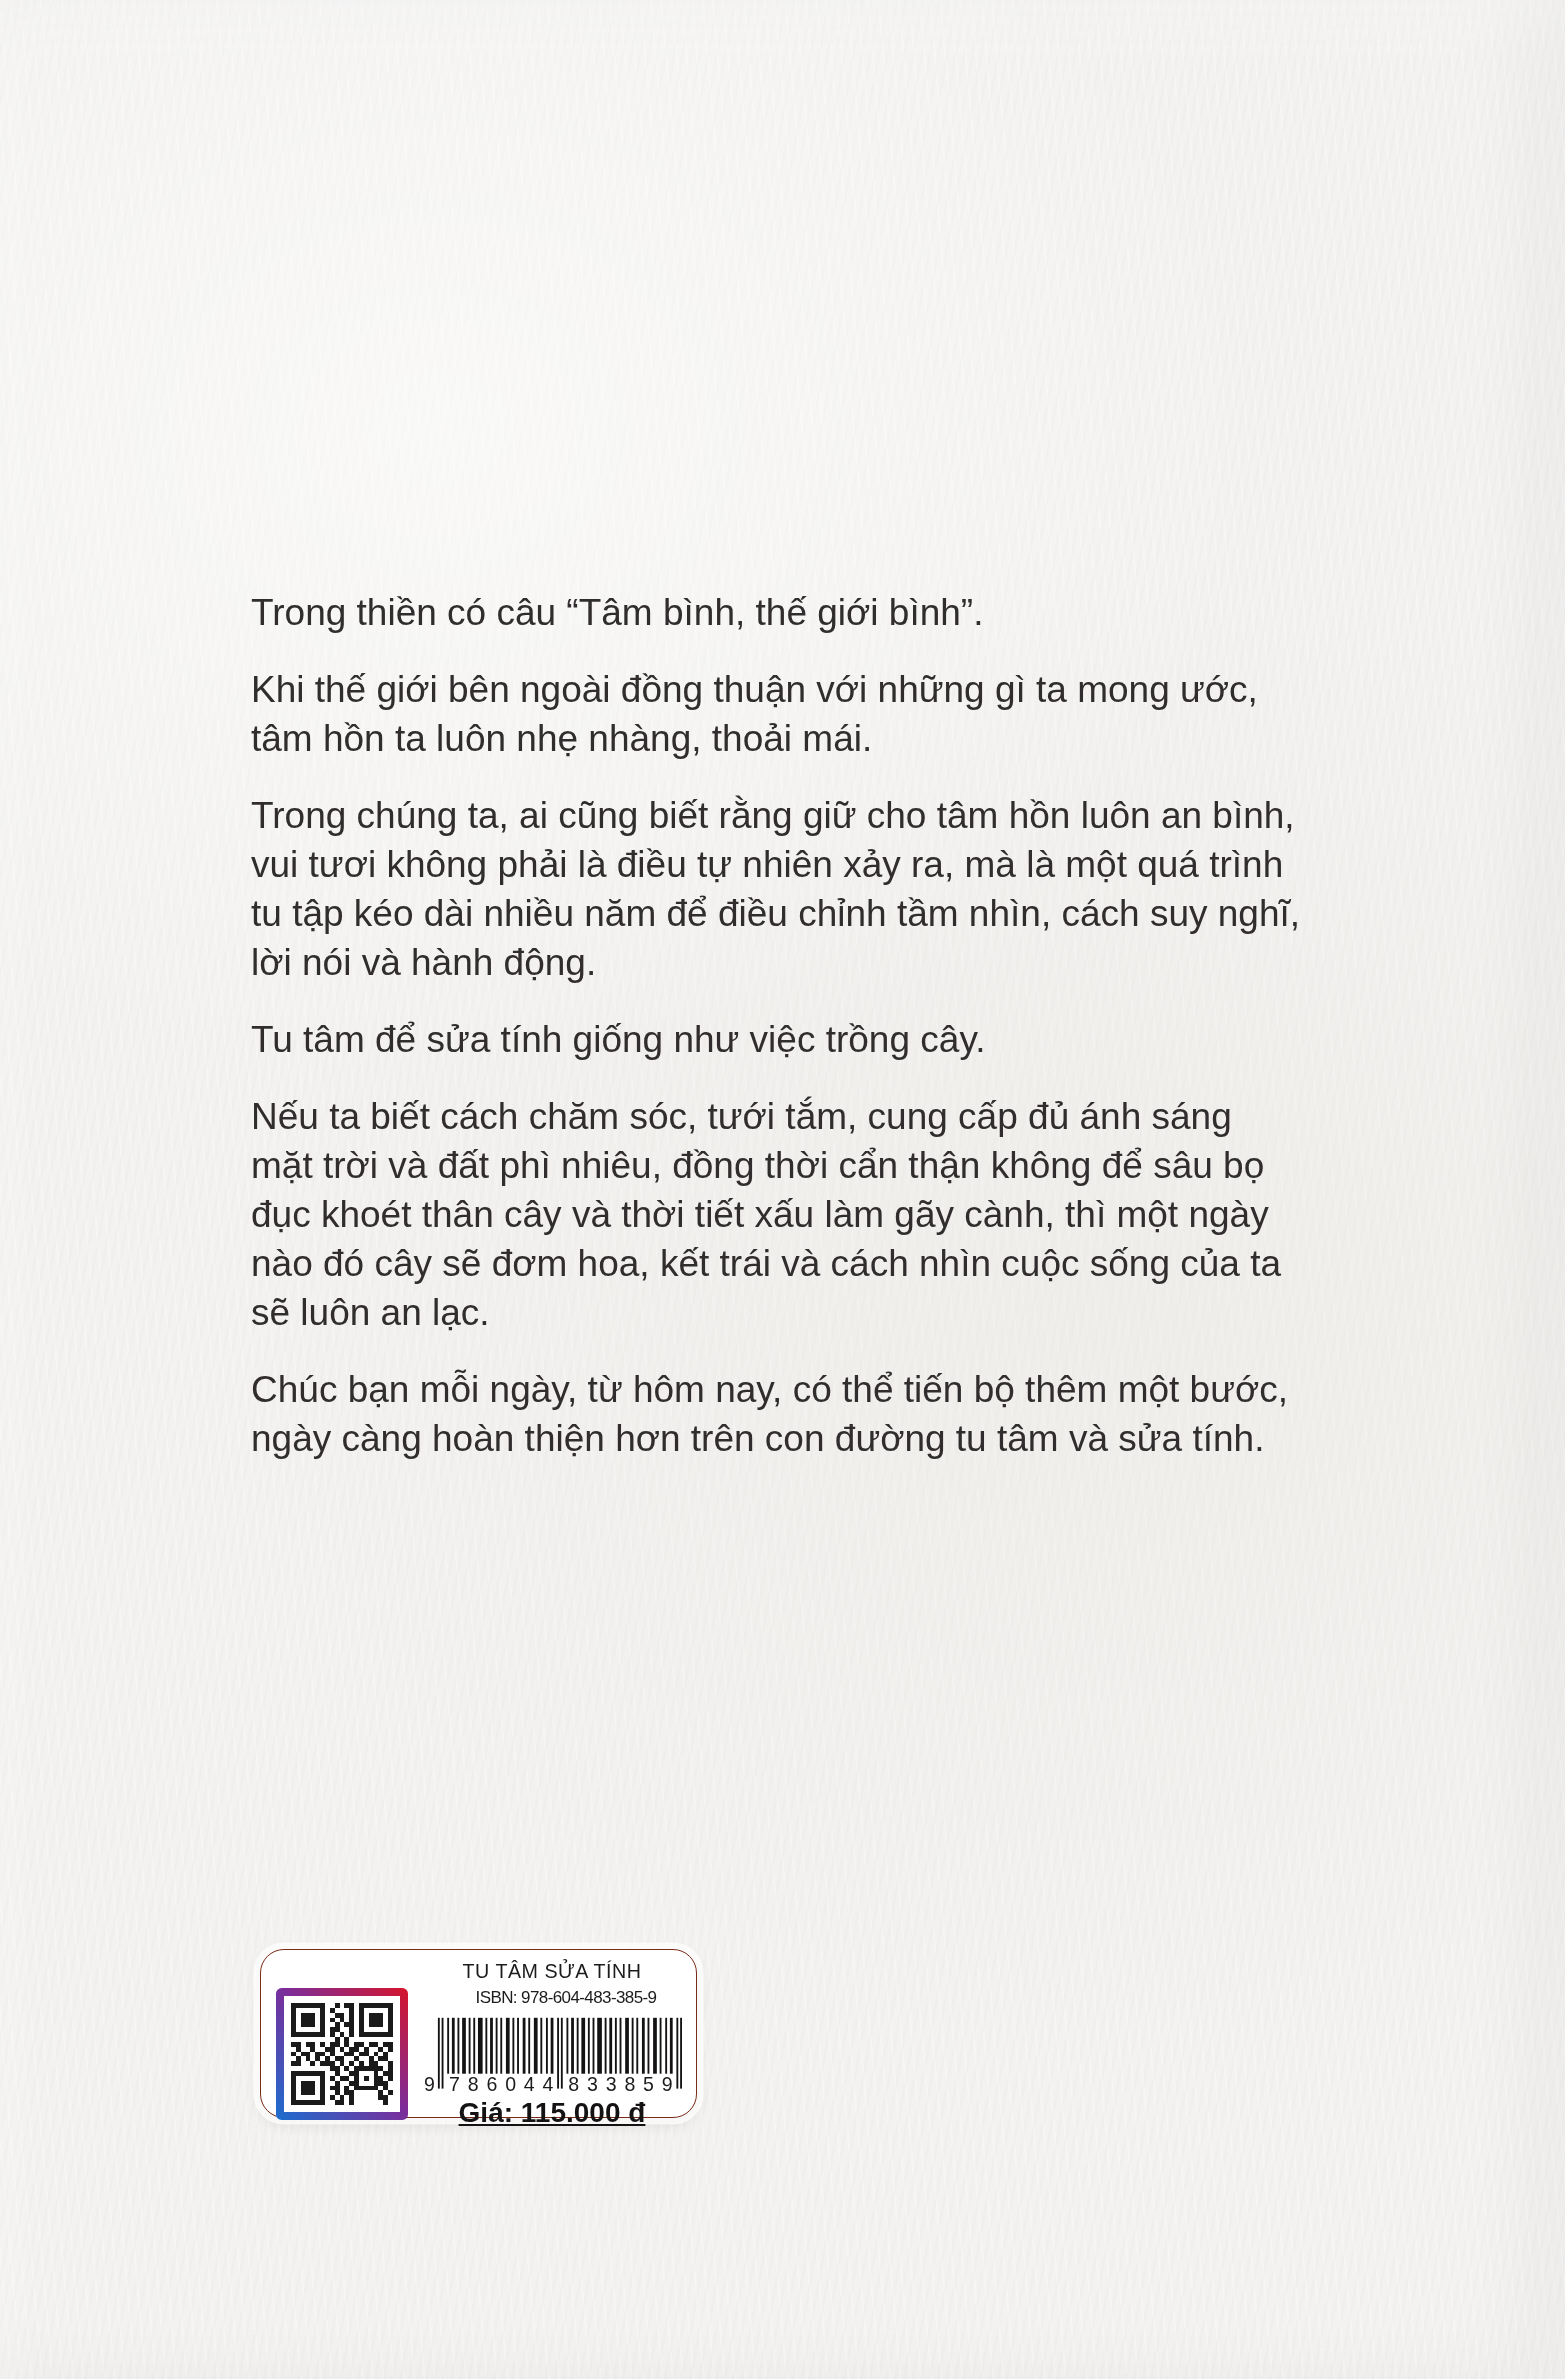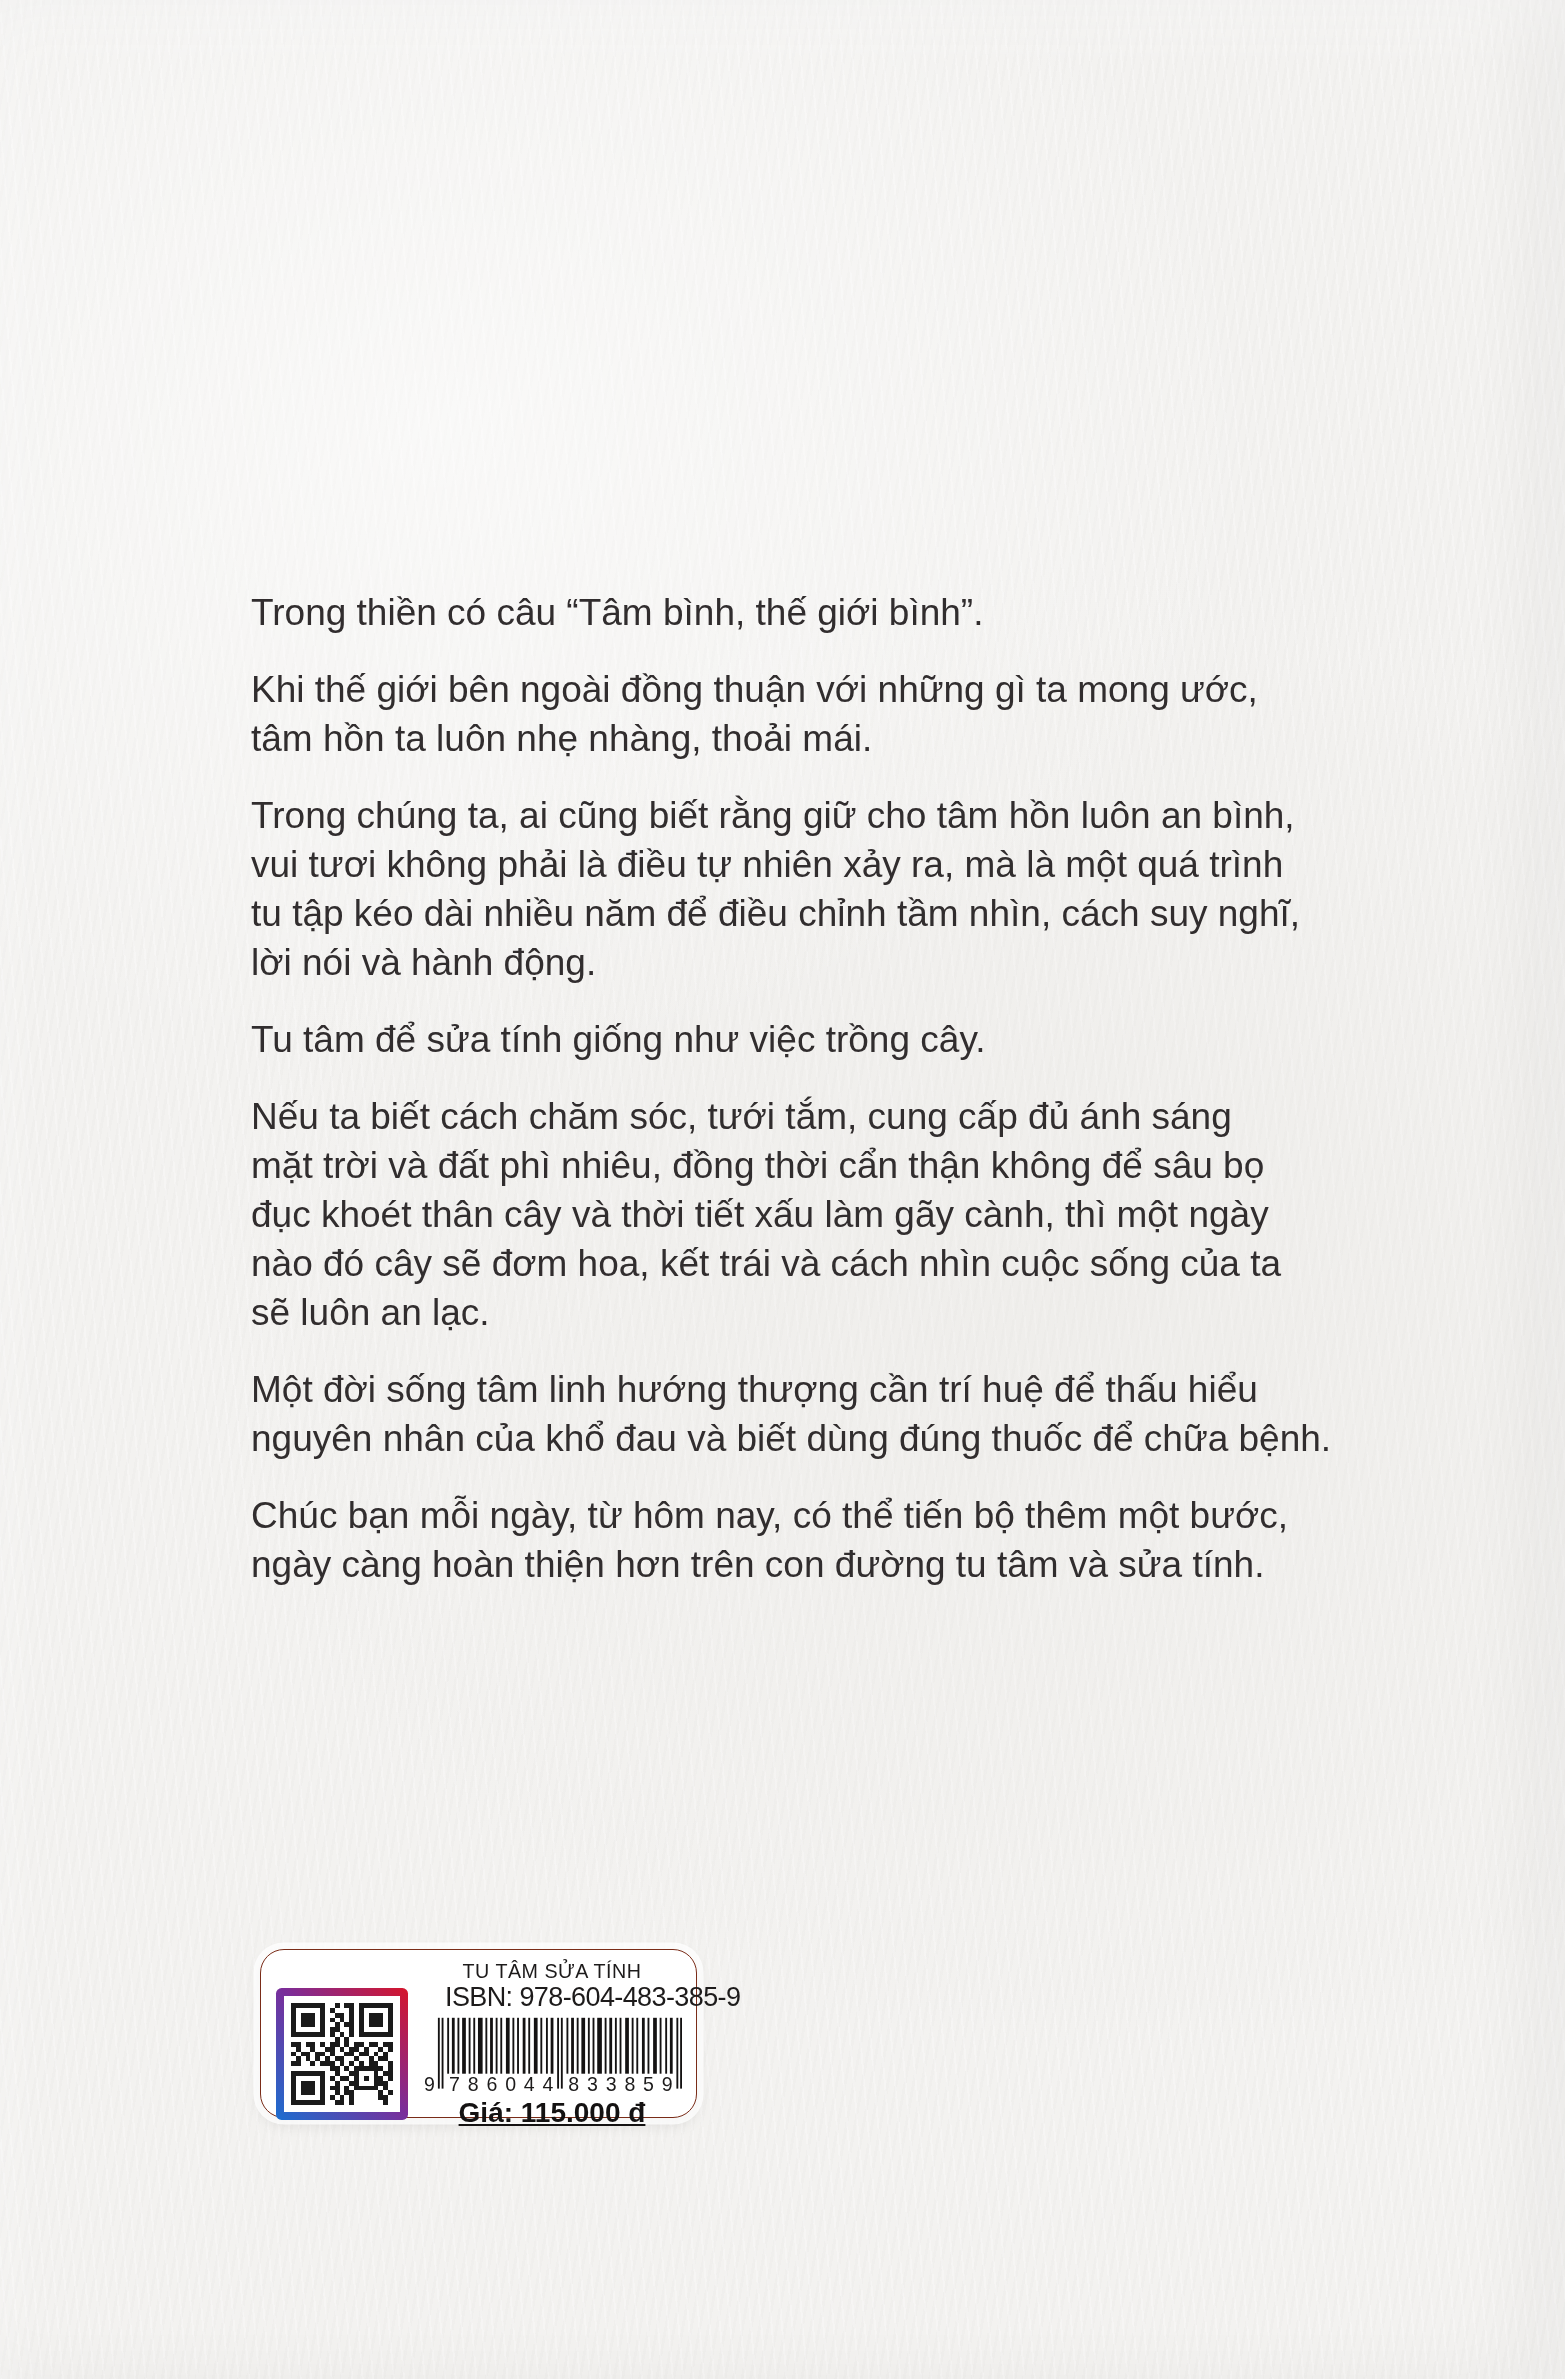--- a/index.html
+++ b/index.html
@@ -30,21 +30,21 @@
     position:absolute;left:15px;top:38px;width:132px;height:132px;box-sizing:border-box;
     padding:8.4px;border-radius:5.6px;
     background:linear-gradient(to top right,#1b6ed0 0%,#7b2d9a 52%,#d6152b 100%);
   }
   .qr-inner{width:100%;height:100%;background:#fff;box-sizing:border-box;padding:6.6px;}
   .qr-inner svg{display:block;width:100%;height:100%;}
   .sticker-right{
     position:absolute;left:156px;top:9.4px;width:270px;text-align:center;color:#1d1b1b;
   }
   .sticker-title{font-size:19.7px;line-height:25px;letter-spacing:0.5px;}
-  .sticker-isbn{font-size:27px;line-height:27px;letter-spacing:-0.6px;white-space:nowrap;margin-left:28px;}
+  .sticker-isbn{font-size:17px;line-height:27px;letter-spacing:-0.6px;white-space:nowrap;margin-left:28px;}
   .barcode{display:block;margin:2.8px auto 0 auto;width:259px;height:84px;}
   .barcode text{font-family:"Liberation Sans","DejaVu Sans",sans-serif;font-size:21px;fill:#1d1b1b;}
   .sticker-price{font-size:28px;line-height:31px;font-weight:bold;margin-top:-0.9px;color:#141212;text-decoration:underline;}
   .band{
     position:absolute;left:0;right:0;bottom:0;height:40px;
     border-radius:0 0 21.5px 21.5px;
     background:linear-gradient(180deg,#c23a22 0%,#93301b 45%,#682612 100%);
     display:flex;align-items:center;justify-content:center;
   }
   .band-text{
@@ -63,22 +63,20 @@
     <p>Trong chúng ta, ai cũng biết rằng giữ cho tâm hồn luôn an bình,
 vui tươi không phải là điều tự nhiên xảy ra, mà là một quá trình
 tu tập kéo dài nhiều năm để điều chỉnh tầm nhìn, cách suy nghĩ,
 lời nói và hành động.</p>
     <p>Tu tâm để sửa tính giống như việc trồng cây.</p>
     <p>Nếu ta biết cách chăm sóc, tưới tắm, cung cấp đủ ánh sáng
 mặt trời và đất phì nhiêu, đồng thời cẩn thận không để sâu bọ
 đục khoét thân cây và thời tiết xấu làm gãy cành, thì một ngày
 nào đó cây sẽ đơm hoa, kết trái và cách nhìn cuộc sống của ta
 sẽ luôn an lạc.</p>
-    <p>Một đời sống tâm linh hướng thượng cần trí huệ để thấu hiểu
-nguyên nhân của khổ đau và biết dùng đúng thuốc để chữa bệnh.</p>
     <p>Chúc bạn mỗi ngày, từ hôm nay, có thể tiến bộ thêm một bước,
 ngày càng hoàn thiện hơn trên con đường tu tâm và sửa tính.</p>
   </div>
 
   <div class="sticker">
 
     <div class="qr-frame">
       <div class="qr-inner">
         <svg viewBox="0 0 21 21" shape-rendering="crispEdges" xmlns="http://www.w3.org/2000/svg" aria-hidden="true">
           <rect x="0" y="0" width="21" height="21" fill="#ffffff"></rect>

